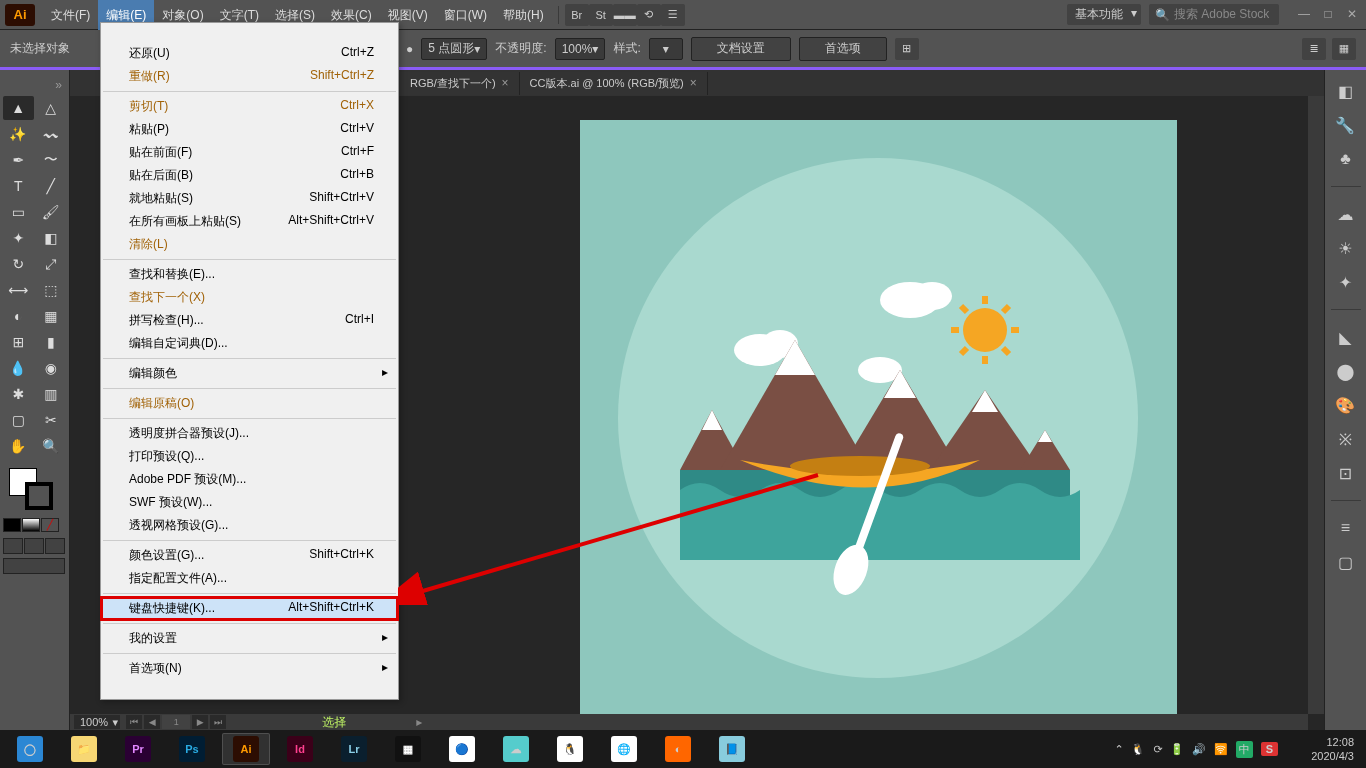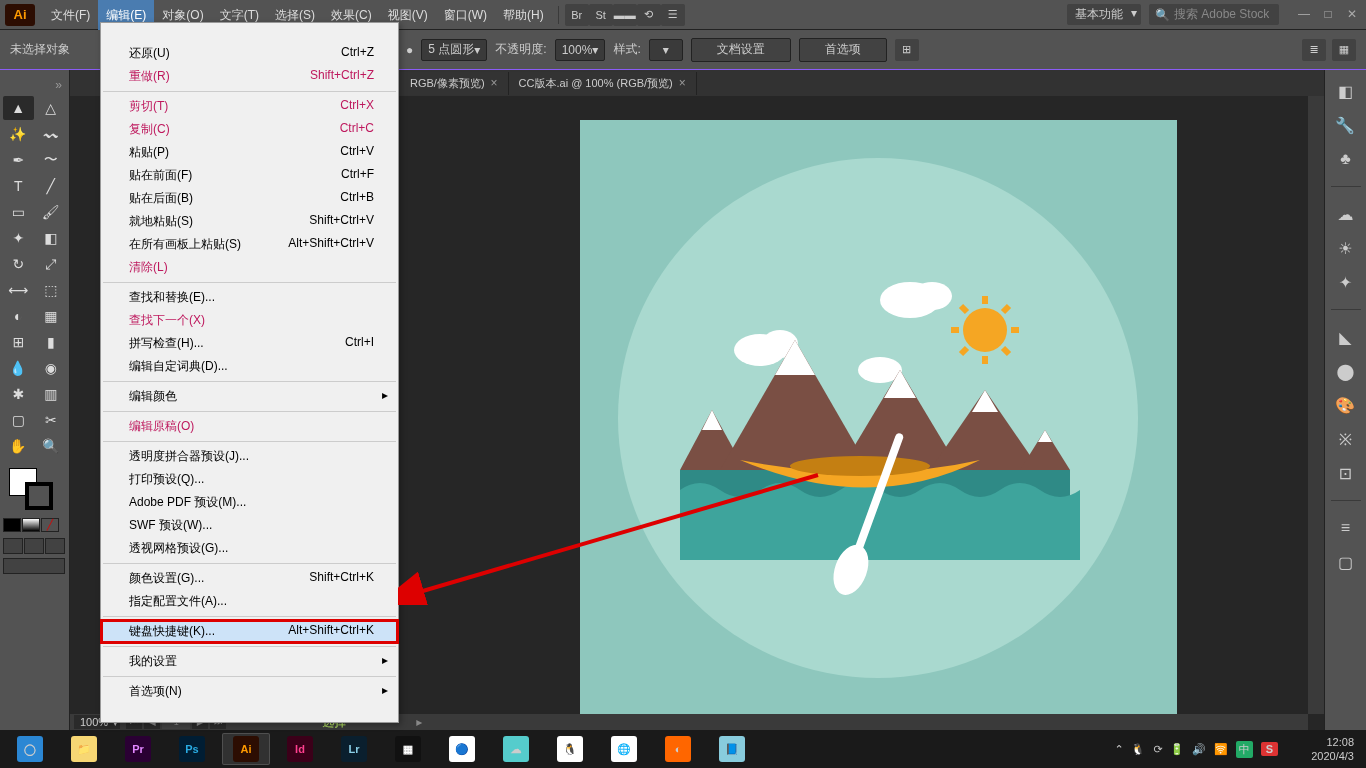--- a/index.html
+++ b/index.html
@@ -11,21 +11,21 @@
 .menu-item { padding: 0 8px; height: 30px; line-height: 30px; color: #ddd; cursor: default; }
 .menu-item.active { background: #4a7cb0; color: #fff; }
 .menubar-right { margin-left: auto; display: flex; align-items: center; gap: 8px; }
 .mb-icon { width: 24px; height: 22px; background: #424242; display: flex; align-items: center; justify-content: center; border-radius: 2px; font-size: 11px; }
 .workspace-sel { background: #424242; padding: 2px 18px 2px 8px; border-radius: 2px; position: relative; }
 .search-box { background: #424242; padding: 2px 6px; border-radius: 2px; color: #888; width: 130px; display: flex; align-items: center; gap: 4px; }
 .win-btns { display: flex; gap: 6px; margin-left: 8px; }
 .win-btn { width: 18px; height: 14px; color: #aaa; text-align: center; line-height: 12px; }
 
 
-.controlbar { height: 40px; background: #535353; display: flex; align-items: center; padding: 0 10px; gap: 8px; border-bottom: 1px solid #8b5cf6; }
+.controlbar { height: 40px; background: #535353; display: flex; align-items: center; padding: 0 10px; gap: 8px; border-bottom: 3px solid #8b5cf6; }
 .ctrl-label { color: #ccc; font-size: 12px; }
 .ctrl-field { background: #3a3a3a; border: 1px solid #222; padding: 2px 6px; height: 22px; display: flex; align-items: center; border-radius: 2px; justify-content: center; }
 .ctrl-btn { background: #424242; border: 1px solid #222; padding: 2px 25px; height: 24px; display: flex; align-items: center; border-radius: 2px; }
 
 
 .tabbar { position: absolute; top: 70px; left: 90px; height: 26px; display: flex; align-items: center; z-index: 1; }
 .tab { background: #333; padding: 4px 10px; color: #ccc; display: flex; align-items: center; gap: 6px; border-right: 1px solid #222; font-size: 11px; }
 .tab .close { color: #999; font-size: 12px; }
 
 
@@ -51,21 +51,21 @@
 .artboard { position: absolute; left: 510px; top: 24px; width: 597px; height: 597px; background: #8ec7bd; }
 
 
 .rpanel { position: absolute; right: 0; top: 70px; width: 42px; bottom: 38px; background: #535353; border-left: 1px solid #222; display: flex; flex-direction: column; align-items: center; padding-top: 10px; gap: 12px; }
 .rpanel .picon { width: 22px; height: 22px; color: #ccc; font-size: 16px; display: flex; align-items: center; justify-content: center; }
 .rpanel .sep { width: 30px; height: 1px; background: #3a3a3a; margin: 4px 0; }
 
 
 .edit-menu { position: absolute; left: 100px; top: 22px; width: 299px; background: #f0f0f0; border: 1px solid #999; box-shadow: 2px 2px 6px rgba(0,0,0,0.3); z-index: 100; color: #000; font-size: 12px; padding: 19px 0; }
 .menu-row { display: flex; justify-content: space-between; padding: 3px 24px 3px 28px; position: relative; }
-.menu-row.disabled { color: #be185d; }
+.menu-row.disabled { color: #a16207; }
 .menu-row.highlight { background: #cde3f8; }
 .menu-row.boxed { outline: 3px solid #d00; outline-offset: -2px; }
 .menu-row .arrow { position: absolute; right: 10px; }
 .menu-sep { height: 1px; background: #ccc; margin: 3px 2px; }
 
 
 .red-arrow { position: absolute; z-index: 200; pointer-events: none; }
 
 
 .taskbar { position: absolute; left: 0; right: 0; bottom: 0; height: 38px; background: #1a1a1a; display: flex; align-items: center; padding: 0 6px; }
@@ -125,21 +125,21 @@
   <div class="ctrl-btn">首选项</div>
   <div class="mb-icon">⊞</div>
   <div style="margin-left:auto;display:flex;gap:6px">
     <div class="mb-icon">≣</div>
     <div class="mb-icon">▦</div>
   </div>
 </div>
 
 <div class="tabbar">
   <div class="tab" style="margin-left:310px">
-    <span>RGB/像素预览)</span>
+    <span>RGB/查找下一个)</span>
       <span class="close">×</span>
   </div>
   <div class="tab">
     <span>CC版本.ai @ 100% (RGB/预览)</span>
       <span class="close">×</span>
   </div>
 </div>
 
 <div class="toolbox">
   <div style="text-align:right;color:#999;padding:0 4px 4px">»</div>
@@ -285,24 +285,20 @@
     </div>
   <div class="menu-row disabled">
       <span>重做(R)</span>
       <span>Shift+Ctrl+Z</span>
     </div>
   <div class="menu-sep"></div>
   <div class="menu-row disabled">
       <span>剪切(T)</span>
       <span>Ctrl+X</span>
     </div>
-  <div class="menu-row disabled">
-      <span>复制(C)</span>
-      <span>Ctrl+C</span>
-    </div>
   <div class="menu-row">
       <span>粘贴(P)</span>
       <span>Ctrl+V</span>
     </div>
   <div class="menu-row">
       <span>贴在前面(F)</span>
       <span>Ctrl+F</span>
     </div>
   <div class="menu-row">
       <span>贴在后面(B)</span>

